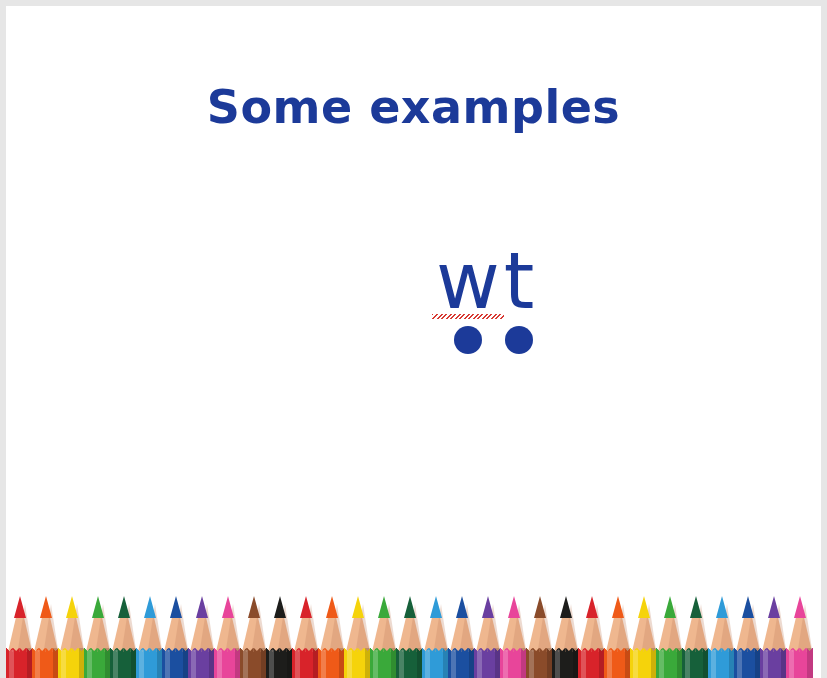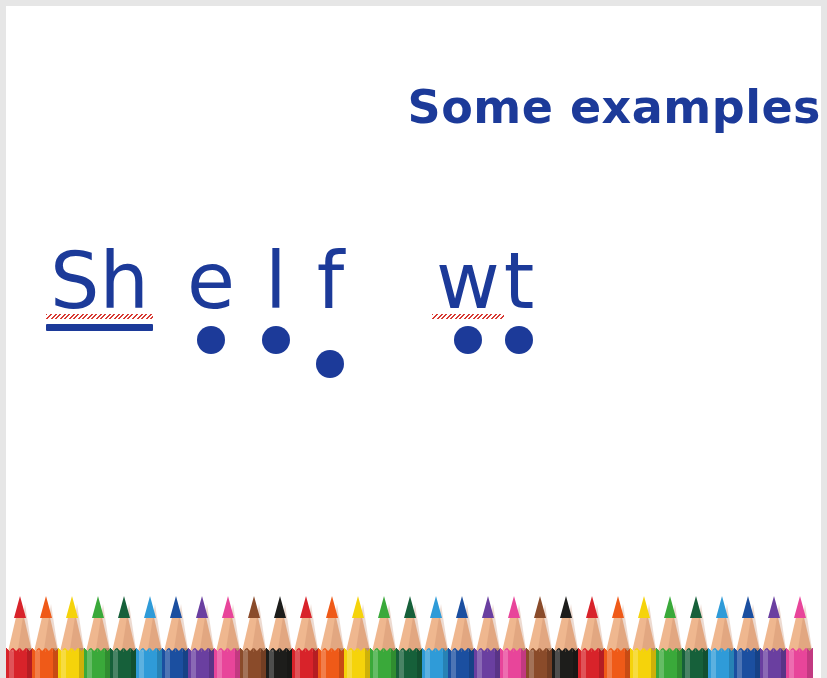--- a/index.html
+++ b/index.html
@@ -45,21 +45,21 @@
     background: #ffffff;
     overflow: hidden;
   }
 
   
   .slide-title {
     position: absolute;
     left: 0;
     top: 78px;
     width: 815px;
-    text-align: right;
+    text-align: center;
     color: #1c3a99;
     font-family: "DejaVu Sans", sans-serif;
     font-weight: bold;
     font-size: 46px;
     letter-spacing: 0.5px;
     line-height: 1.0;
     white-space: nowrap;
   }
 
   
@@ -232,44 +232,20 @@
   <div class="edge edge-left"></div>
   <div class="edge edge-right"></div>
   <div class="edge-top-inner"></div>
 
   <div class="slide-canvas">
 
     <div class="slide-title">Some examples</div>
 
     <div class="words-row">
 
-      <div class="word word-shelf">
-
-        <div class="grapheme gap-lg">
-          <span class="letters">Sh</span>
-          <span class="squiggle" style="top:72px;"></span>
-          <span class="bar" style="left:-2px; right:-2px; top:82px;"></span>
-        </div>
-
-        <div class="grapheme gap-md">
-          <span class="letters">e</span>
-          <span class="dot" style="left:50%; margin-left:-14px; top:84px;"></span>
-        </div>
-
-        <div class="grapheme gap-md">
-          <span class="letters">l</span>
-          <span class="dot" style="left:50%; margin-left:-14px; top:84px;"></span>
-        </div>
-
-        <div class="grapheme gap-none">
-          <span class="letters">f</span>
-          <span class="dot" style="left:50%; margin-left:-14px; top:108px;"></span>
-        </div>
-
-      </div>
 
       <div class="word word-wait">
 
         <div class="grapheme gap-none">
           <span class="letters">w</span>
           <span class="squiggle" style="top:72px;"></span>
           <span class="dot" style="left:50%; margin-left:-14px; top:84px;"></span>
         </div>
 
 

